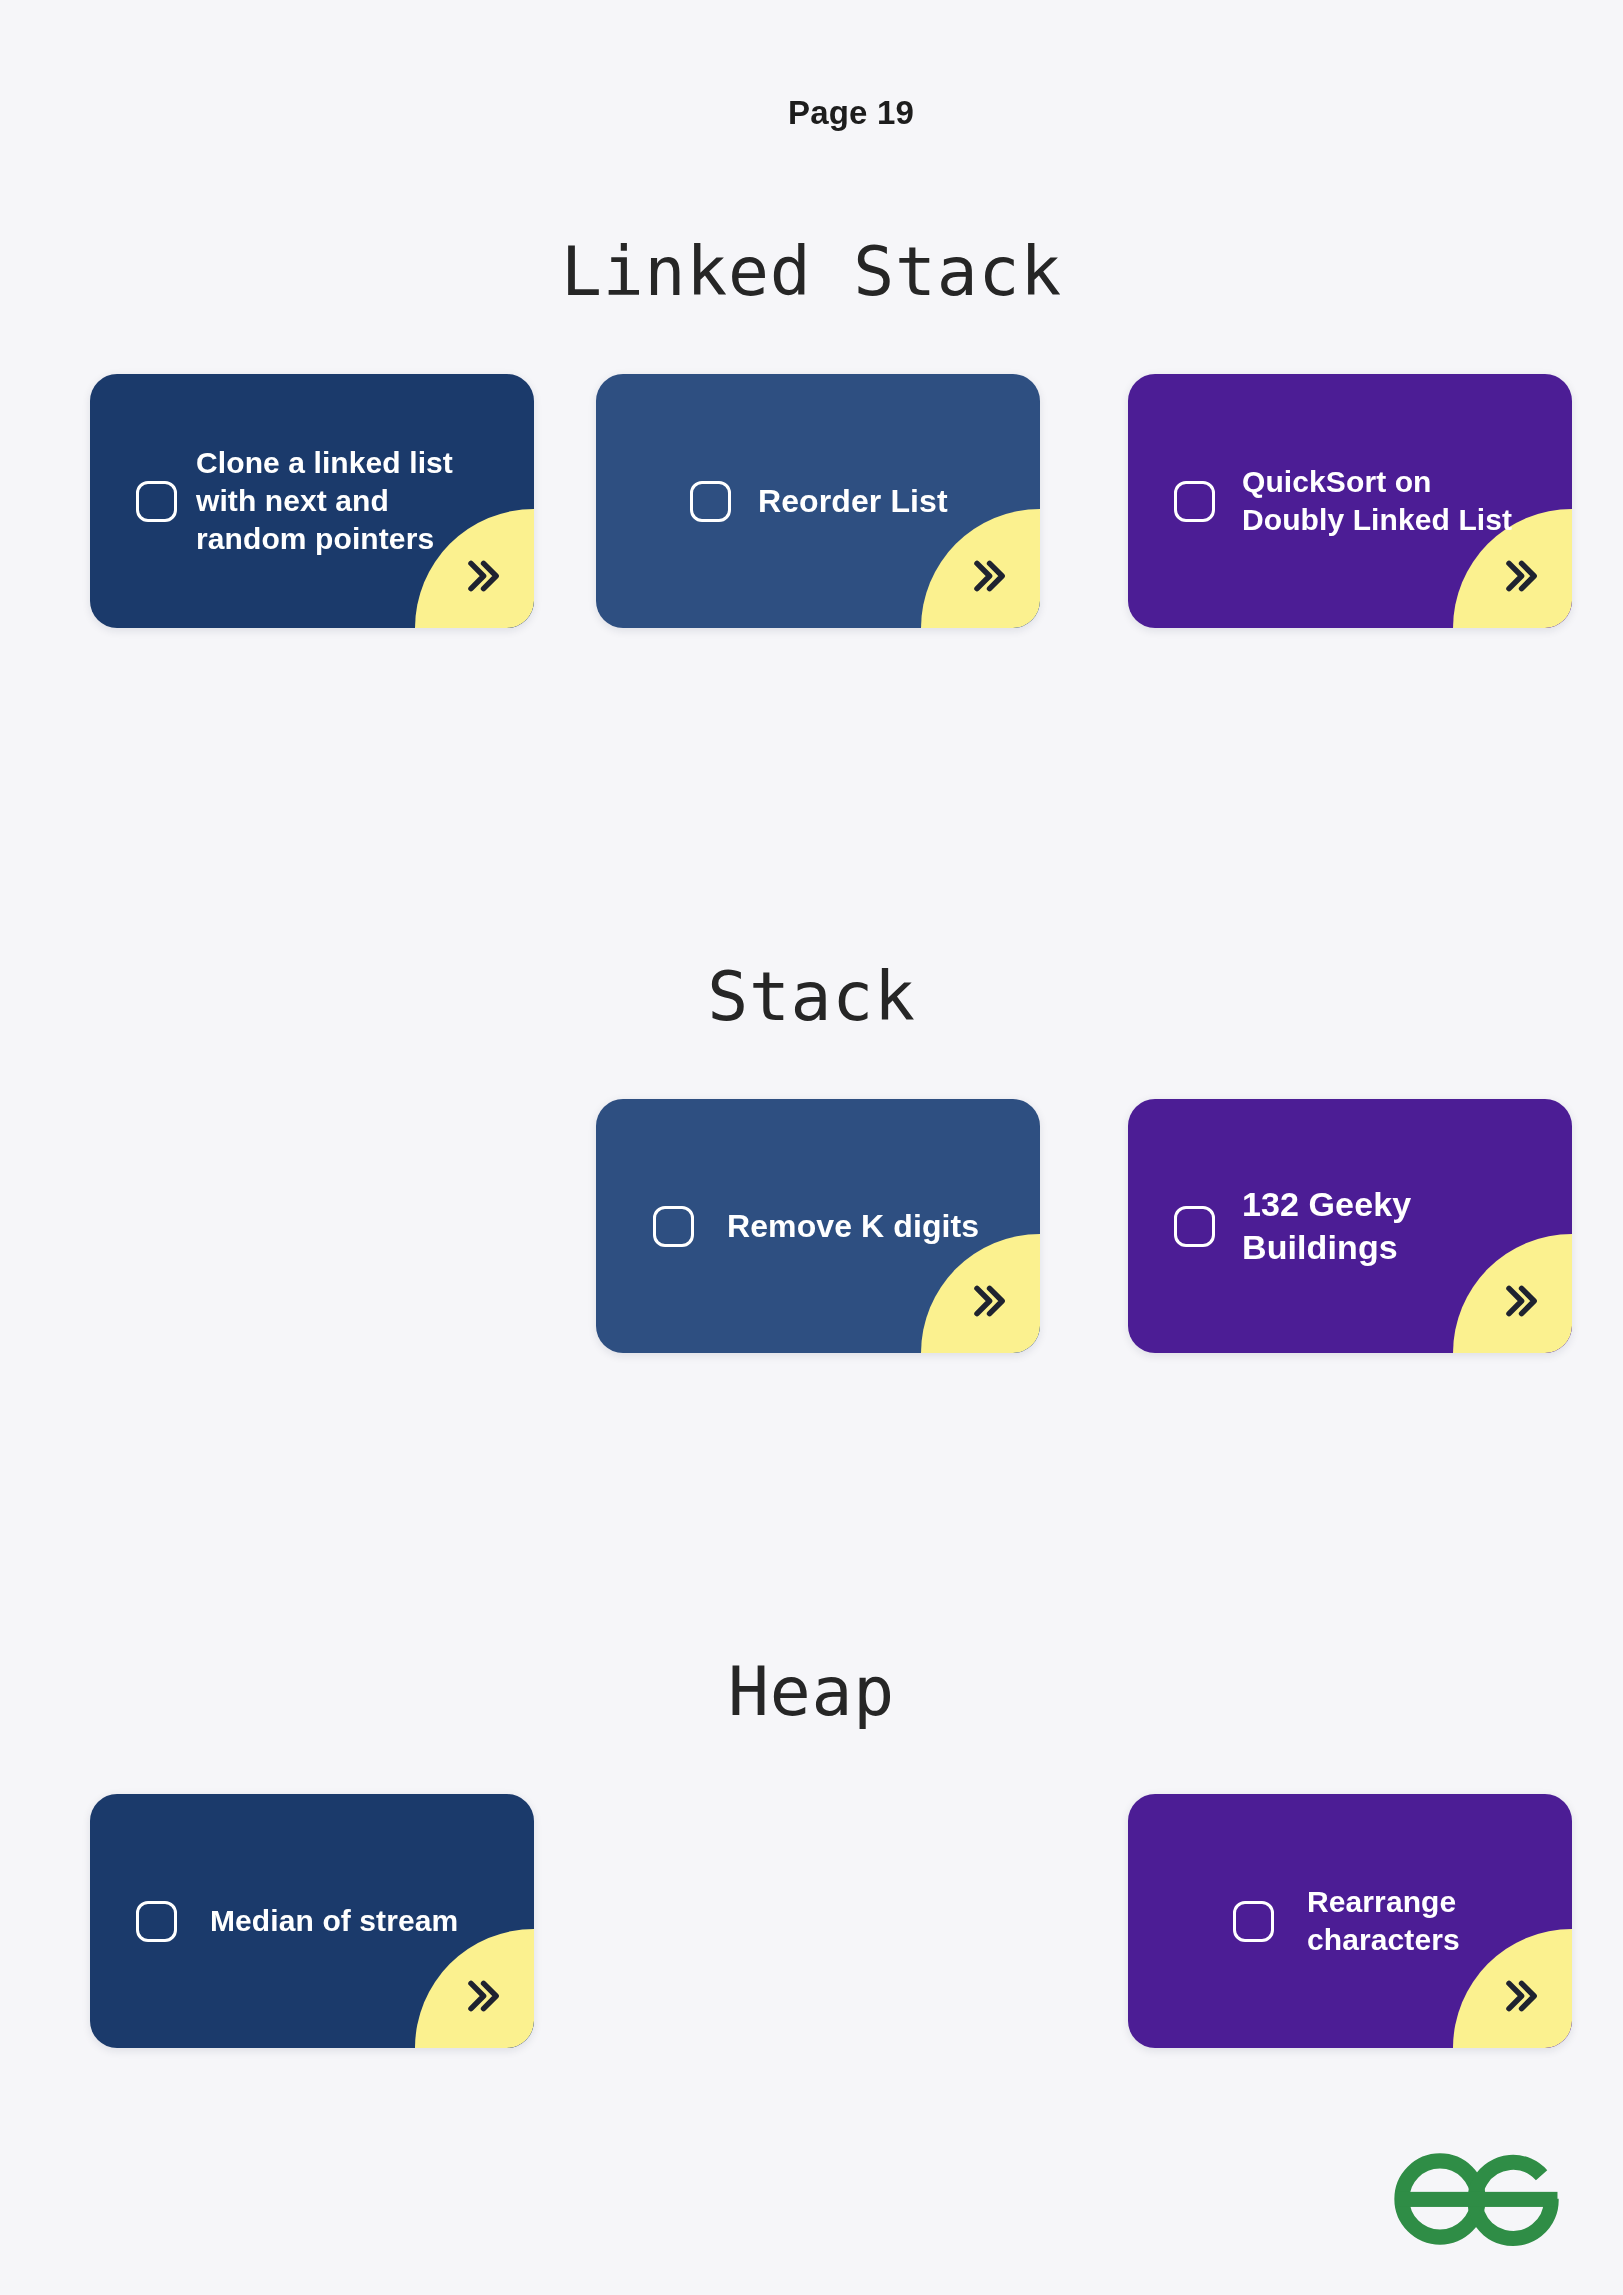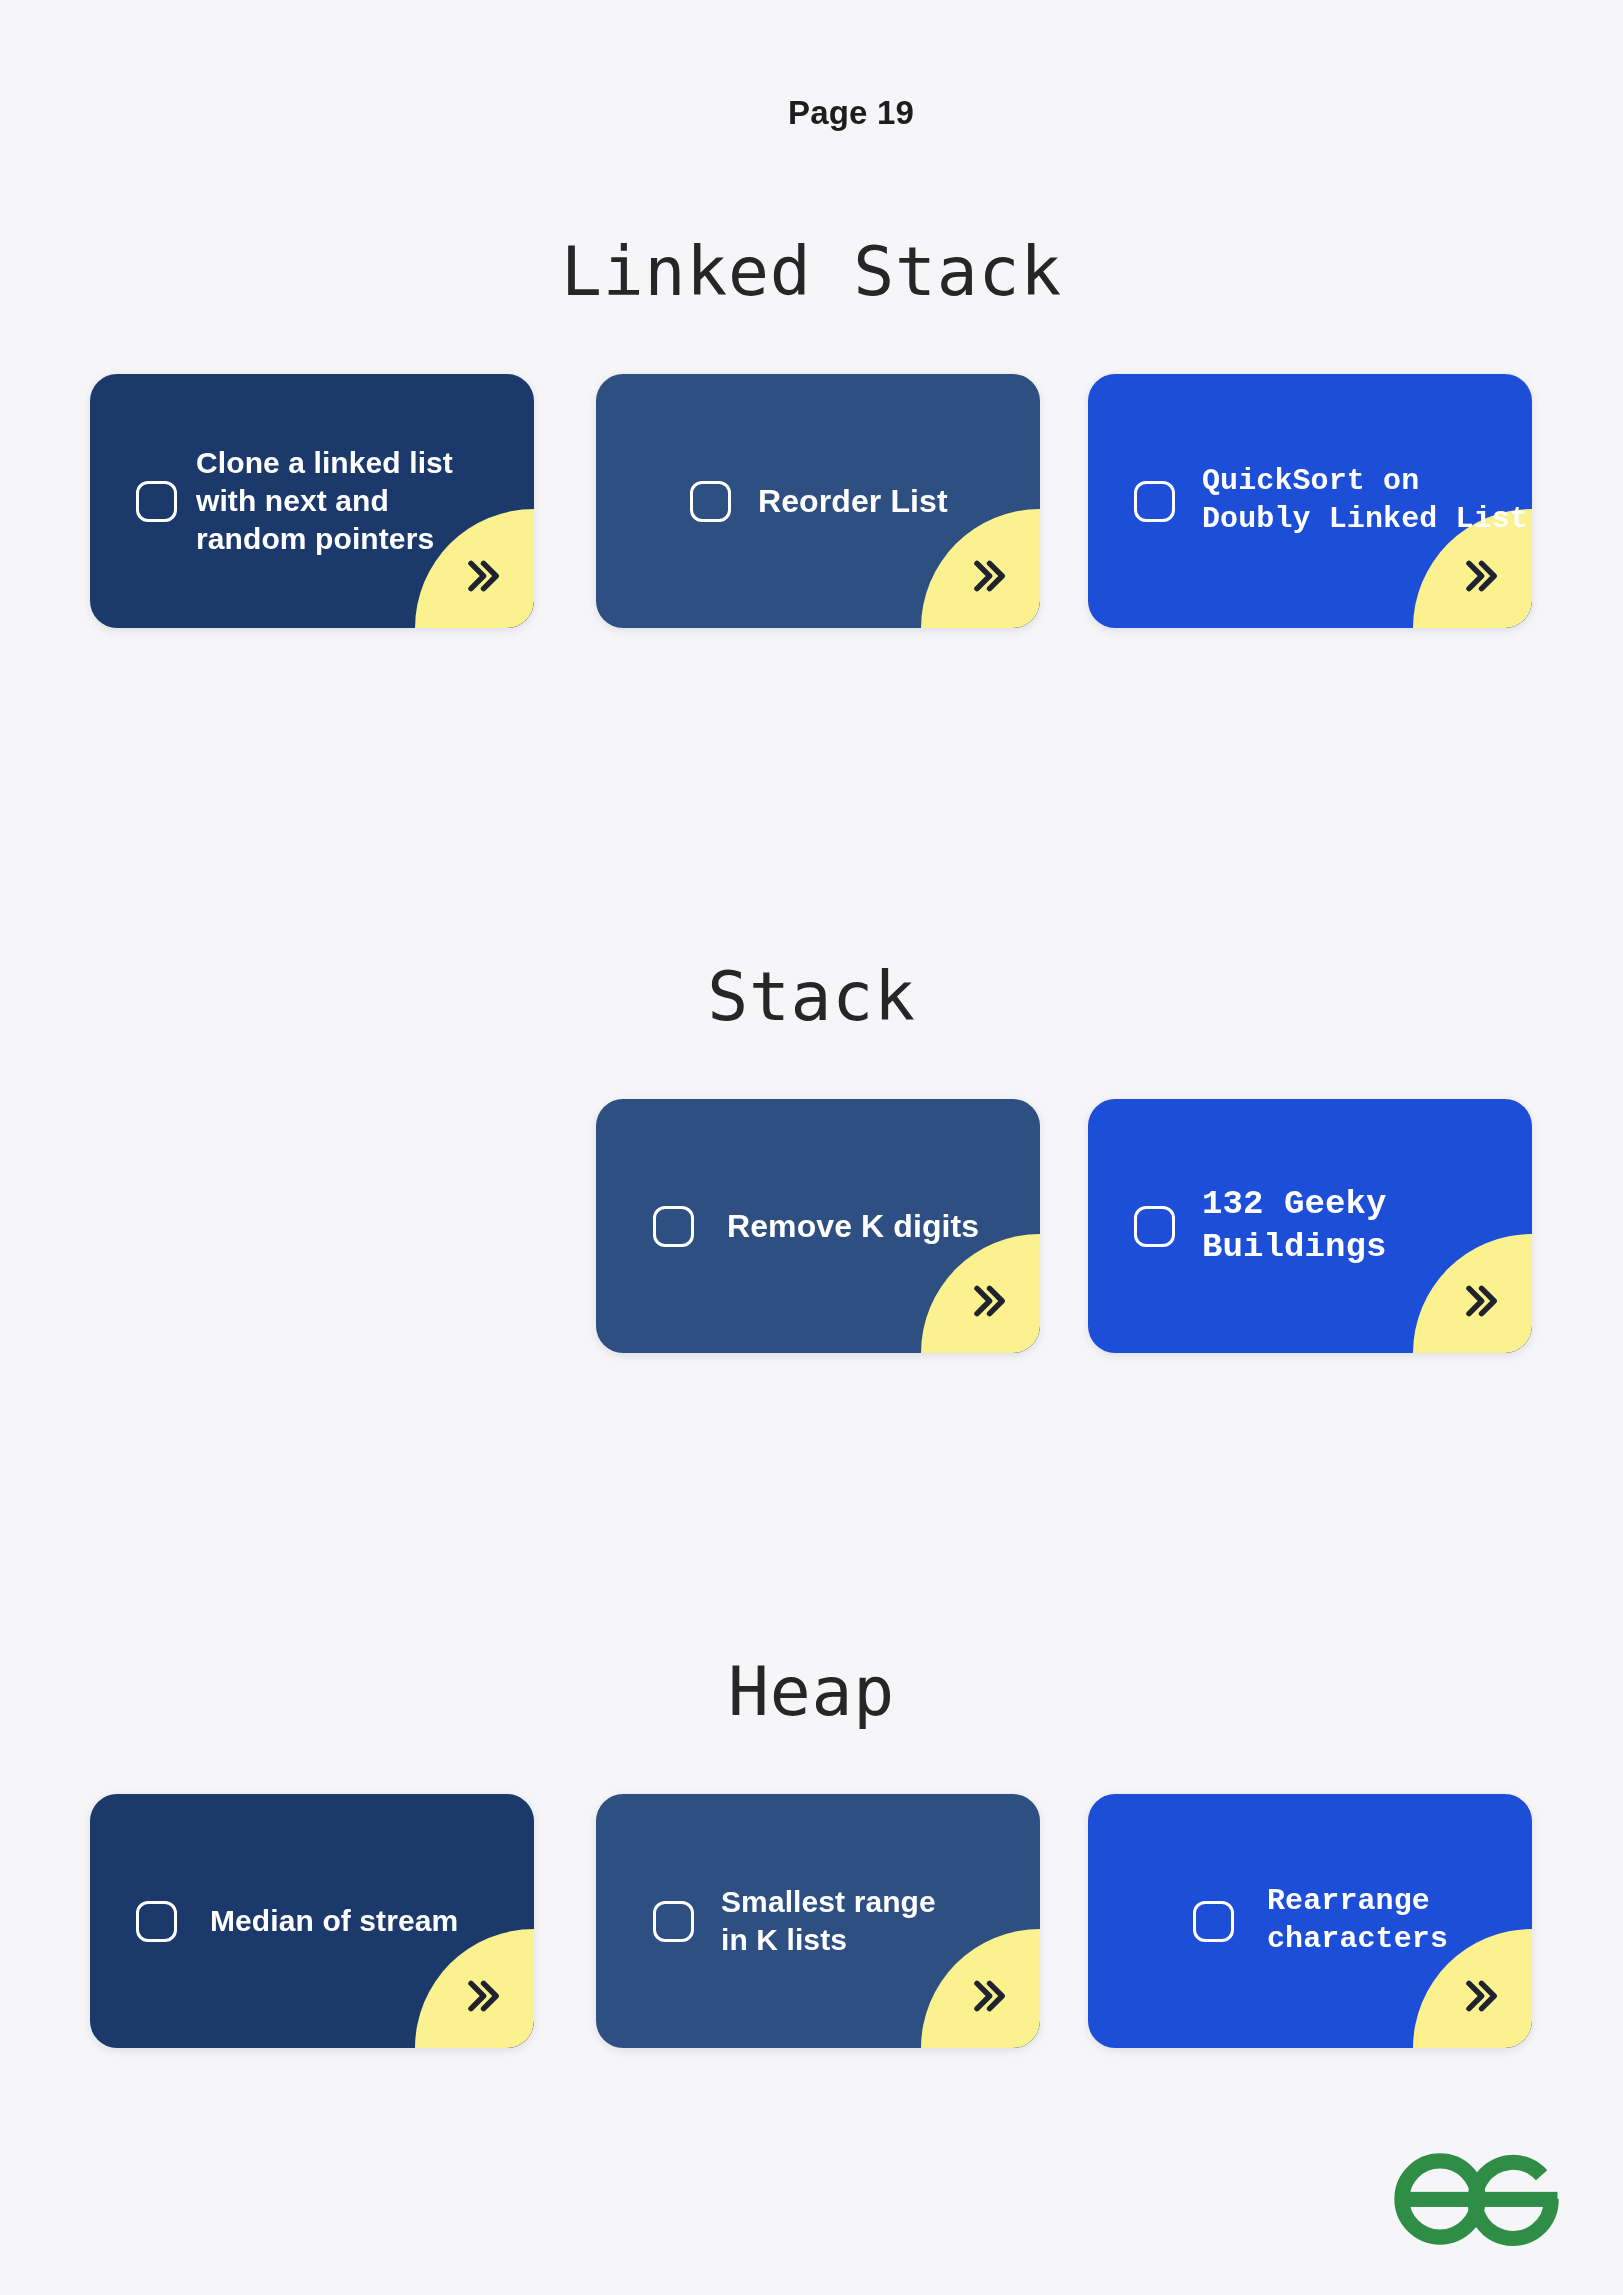--- a/index.html
+++ b/index.html
@@ -74,21 +74,21 @@
     height: 254px;
     border-radius: 27px;
     overflow: hidden;
     box-sizing: border-box;
     display: flex;
     align-items: center;
     box-shadow: 0 2.4px 8px rgba(20,30,60,0.10);
   }
   .card.col0 { left: 90px;  background: #1b3a6b; }
   .card.col1 { left: 596px;  background: #2e4f81; }
-  .card.col2 { left: 1088px; background: #1d4ed8; font-family: Liberation Mono, monospace; }
+  .card.col2 { left: 1128px; background: #4c1d95; }
 
   .checkbox {
     position: relative;
     z-index: 2;
     flex: 0 0 auto;
     width: 41px;
     height: 41px;
     border: 3.2px solid #ffffff;
     border-radius: 12px;
     box-sizing: border-box;
@@ -259,34 +259,20 @@
       <span class="chev">
         <svg viewBox="0 0 56 56">
             <g fill="none" stroke="#1f2330" stroke-width="7" stroke-linecap="round" stroke-linejoin="round">
               <polyline points="14,12 30,28 14,44"></polyline>
               <polyline points="30,12 46,28 30,44"></polyline>
             </g>
           </svg>
       </span>
     </div>
 
-    <div class="card col1 fs-38 ml-cb-72 gap-34">
-      <span class="checkbox"></span>
-      <span class="card-label">Smallest range
-in K lists</span>
-      <span class="petal"></span>
-      <span class="chev">
-        <svg viewBox="0 0 56 56">
-            <g fill="none" stroke="#1f2330" stroke-width="7" stroke-linecap="round" stroke-linejoin="round">
-              <polyline points="14,12 30,28 14,44"></polyline>
-              <polyline points="30,12 46,28 30,44"></polyline>
-            </g>
-          </svg>
-      </span>
-    </div>
 
     <div class="card col2 fs-38 ml-cb-132 gap-42">
       <span class="checkbox"></span>
       <span class="card-label">Rearrange
 characters</span>
       <span class="petal"></span>
       <span class="chev">
         <svg viewBox="0 0 56 56">
             <g fill="none" stroke="#1f2330" stroke-width="7" stroke-linecap="round" stroke-linejoin="round">
               <polyline points="14,12 30,28 14,44"></polyline>

